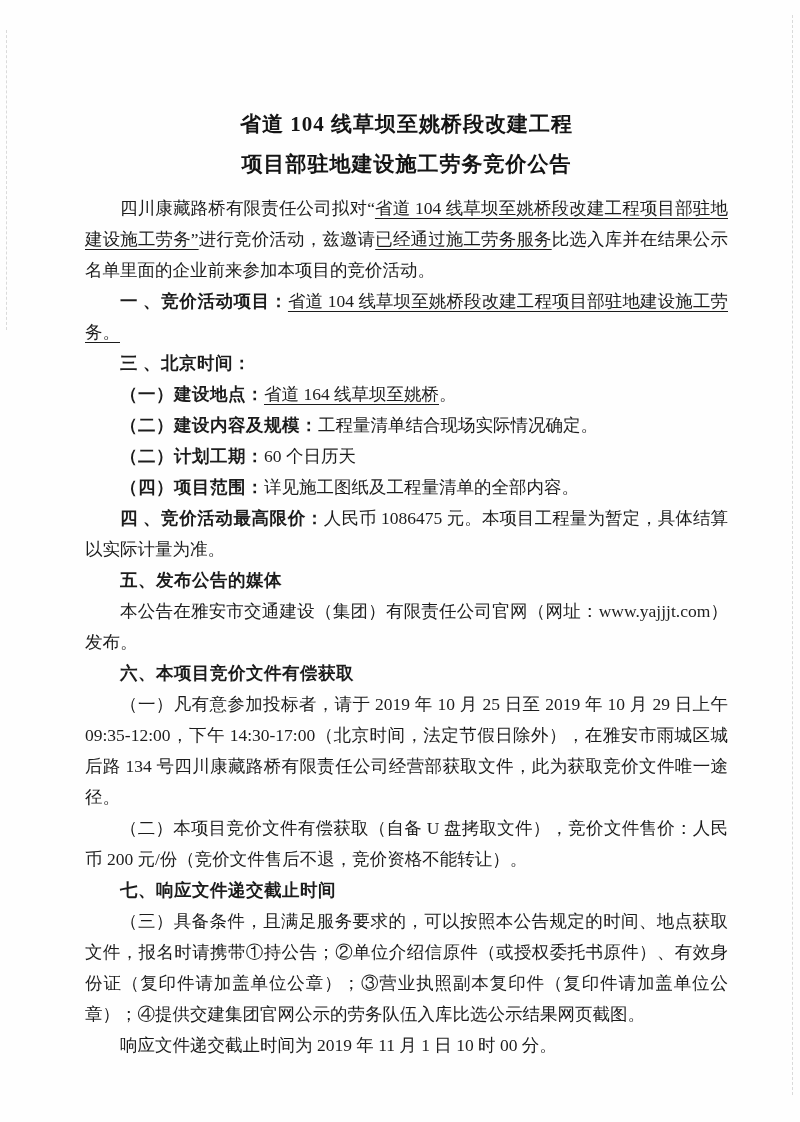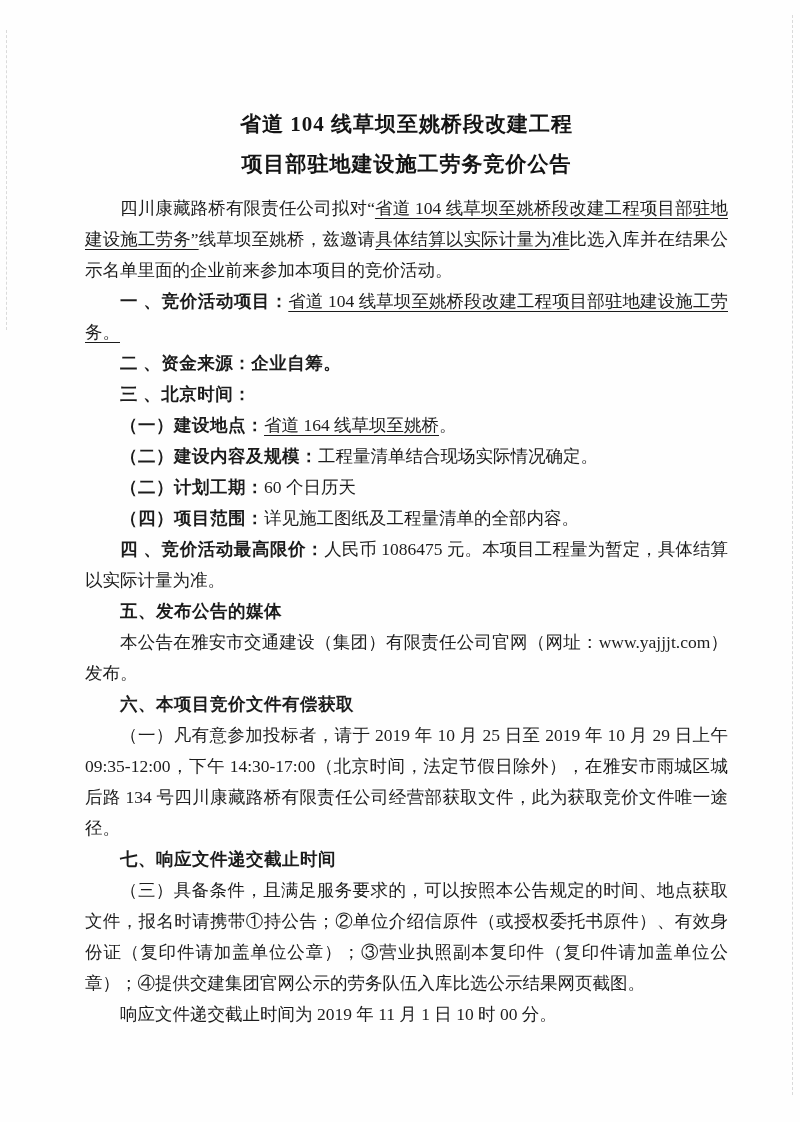--- a/index.html
+++ b/index.html
@@ -52,48 +52,48 @@
     text-indent: 2em;
   }
   .seg { }
   .u {
     text-decoration: underline;
     text-underline-offset: 4px;
     text-decoration-thickness: 1px;
   }
   .b {
     font-weight: bold;
-    font-family: Liberation Sans, sans-serif;
+    font-family: Liberation Serif, serif;
     letter-spacing: 0.5px;
   }
 </style>
 </head>
 <body>
 
 <div class="page">
   <div class="edge-artifact edge-left"></div>
   <div class="edge-artifact edge-right"></div>
 
   <div class="content">
     <div class="titles">
       <h1 class="doc-title">省道 104 线草坝至姚桥段改建工程</h1>
       <h1 class="doc-title">项目部驻地建设施工劳务竞价公告</h1>
     </div>
     <div id="doc-body">
-        <p class="para"><span class="seg">四川康藏路桥有限责任公司拟对“</span><span class="seg u">省道 104 线草坝至姚桥段改建工程项目部驻地建设施工劳务”</span><span class="seg">线草坝至姚桥，兹邀请</span><span class="seg u">具体结算以实际计量为准</span><span class="seg">比选入库并在结果公示名单里面的企业前来参加本项目的竞价活动。</span></p>
+        <p class="para"><span class="seg">四川康藏路桥有限责任公司拟对“</span><span class="seg u">省道 104 线草坝至姚桥段改建工程项目部驻地建设施工劳务”</span><span class="seg">进行竞价活动，兹邀请</span><span class="seg u">已经通过施工劳务服务</span><span class="seg">比选入库并在结果公示名单里面的企业前来参加本项目的竞价活动。</span></p>
         <p class="para"><span class="seg b">一 、竞价活动项目：</span><span class="seg u">省道 104 线草坝至姚桥段改建工程项目部驻地建设施工劳务。</span></p>
-        <p class="para"><span class="seg b">二 、资金来源：企业自筹。</span></p>
         <p class="para"><span class="seg b">三 、北京时间：</span></p>
         <p class="para"><span class="seg b">（一）建设地点：</span><span class="seg u">省道 164 线草坝至姚桥</span><span class="seg">。</span></p>
         <p class="para"><span class="seg b">（二）建设内容及规模：</span><span class="seg">工程量清单结合现场实际情况确定。</span></p>
         <p class="para"><span class="seg b">（二）计划工期：</span><span class="seg">60 个日历天</span></p>
         <p class="para"><span class="seg b">（四）项目范围：</span><span class="seg">详见施工图纸及工程量清单的全部内容。</span></p>
         <p class="para"><span class="seg b">四 、竞价活动最高限价：</span><span class="seg">人民币 1086475 元。本项目工程量为暂定，具体结算以实际计量为准。</span></p>
         <p class="para"><span class="seg b">五、发布公告的媒体</span></p>
         <p class="para"><span class="seg">本公告在雅安市交通建设（集团）有限责任公司官网（网址：www.yajjjt.com）发布。</span></p>
         <p class="para"><span class="seg b">六、本项目竞价文件有偿获取</span></p>
         <p class="para"><span class="seg">（一）凡有意参加投标者，请于 2019 年 10 月 25 日至 2019 年 10 月 29 日上午 09:35-12:00，下午 14:30-17:00（北京时间，法定节假日除外），在雅安市雨城区城后路 134 号四川康藏路桥有限责任公司经营部获取文件，此为获取竞价文件唯一途径。</span></p>
+        <p class="para"><span class="seg">（二）本项目竞价文件有偿获取（自备 U 盘拷取文件），竞价文件售价：人民币 200 元/份（竞价文件售后不退，竞价资格不能转让）。</span></p>
         <p class="para"><span class="seg b">七、响应文件递交截止时间</span></p>
         <p class="para"><span class="seg">（三）具备条件，且满足服务要求的，可以按照本公告规定的时间、地点获取文件，报名时请携带①持公告；②单位介绍信原件（或授权委托书原件）、有效身份证（复印件请加盖单位公章）；③营业执照副本复印件（复印件请加盖单位公章）；④提供交建集团官网公示的劳务队伍入库比选公示结果网页截图。</span></p>
         <p class="para"><span class="seg">响应文件递交截止时间为 2019 年 11 月 1 日 10 时 00 分。</span></p>
       </div>
   </div>
 </div>
 
 </body></html>

